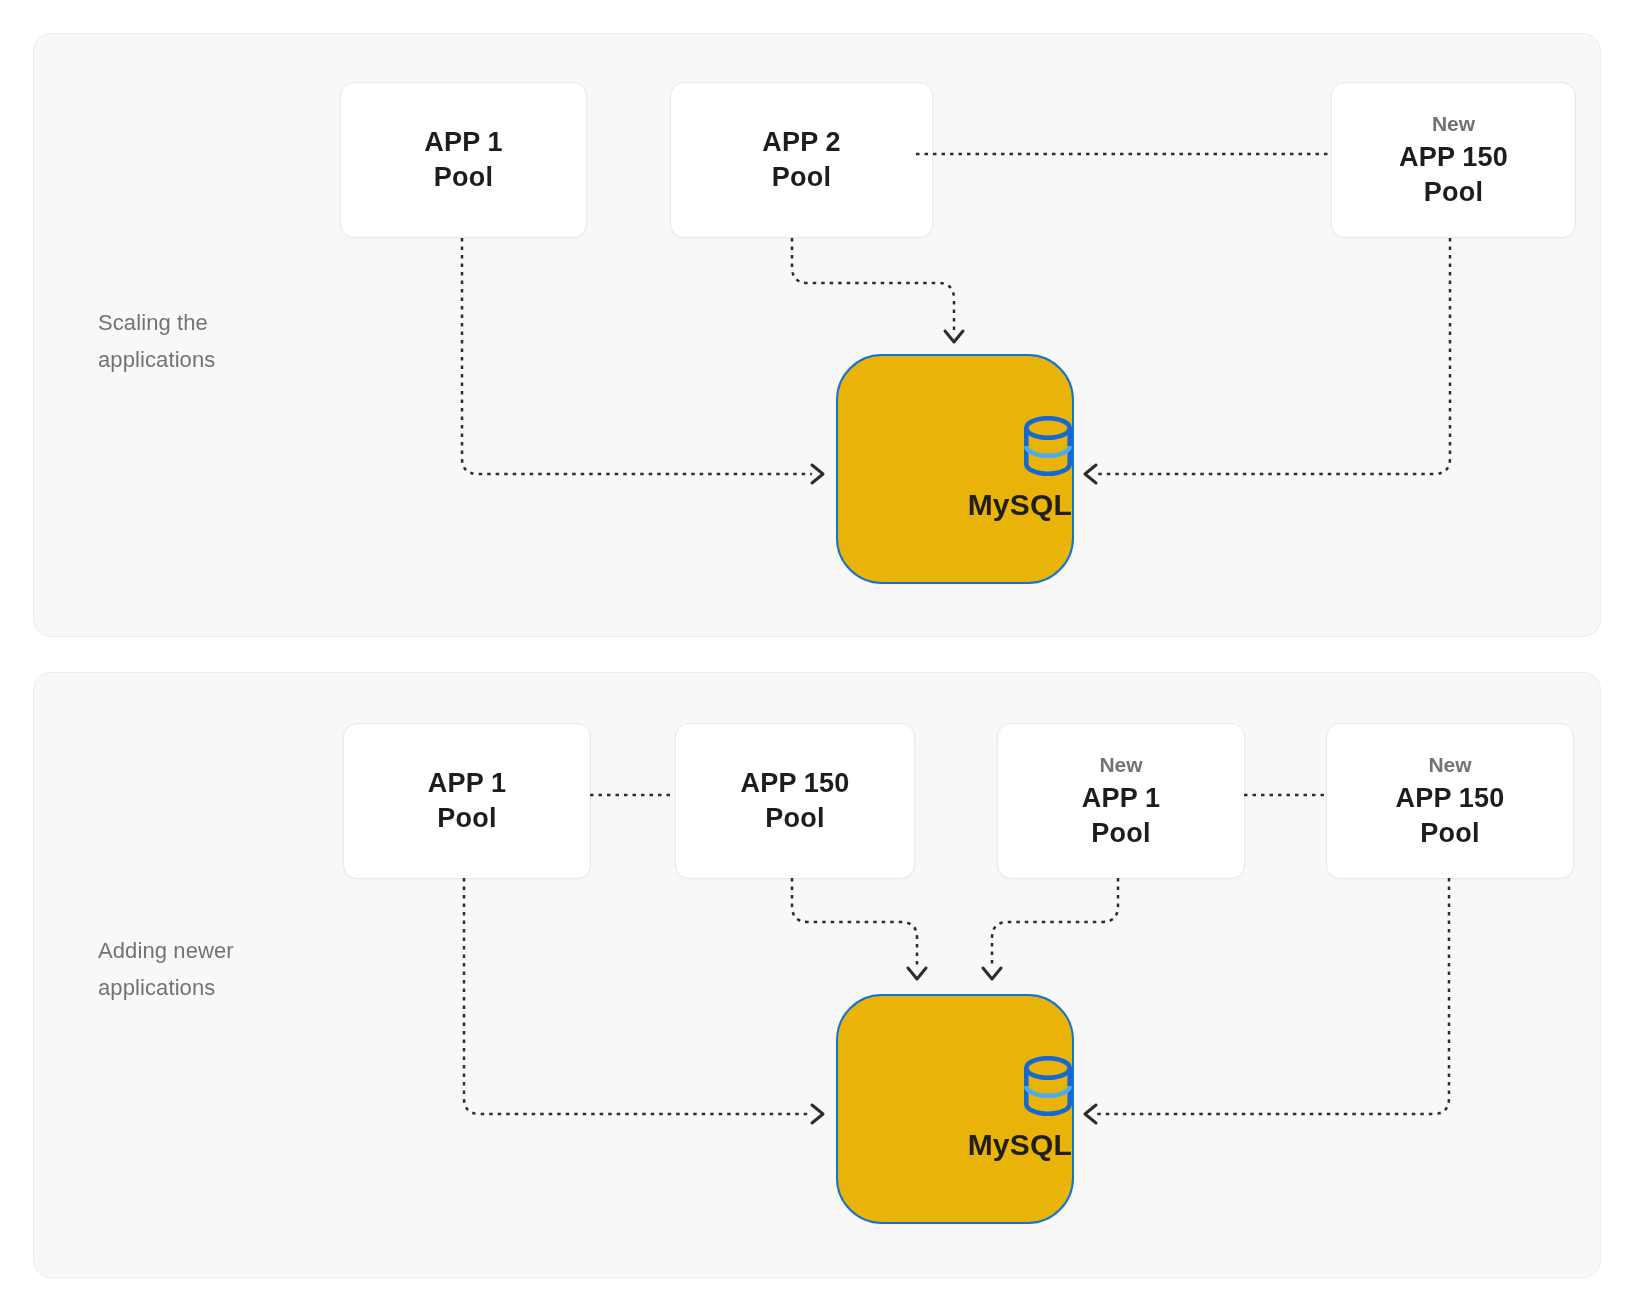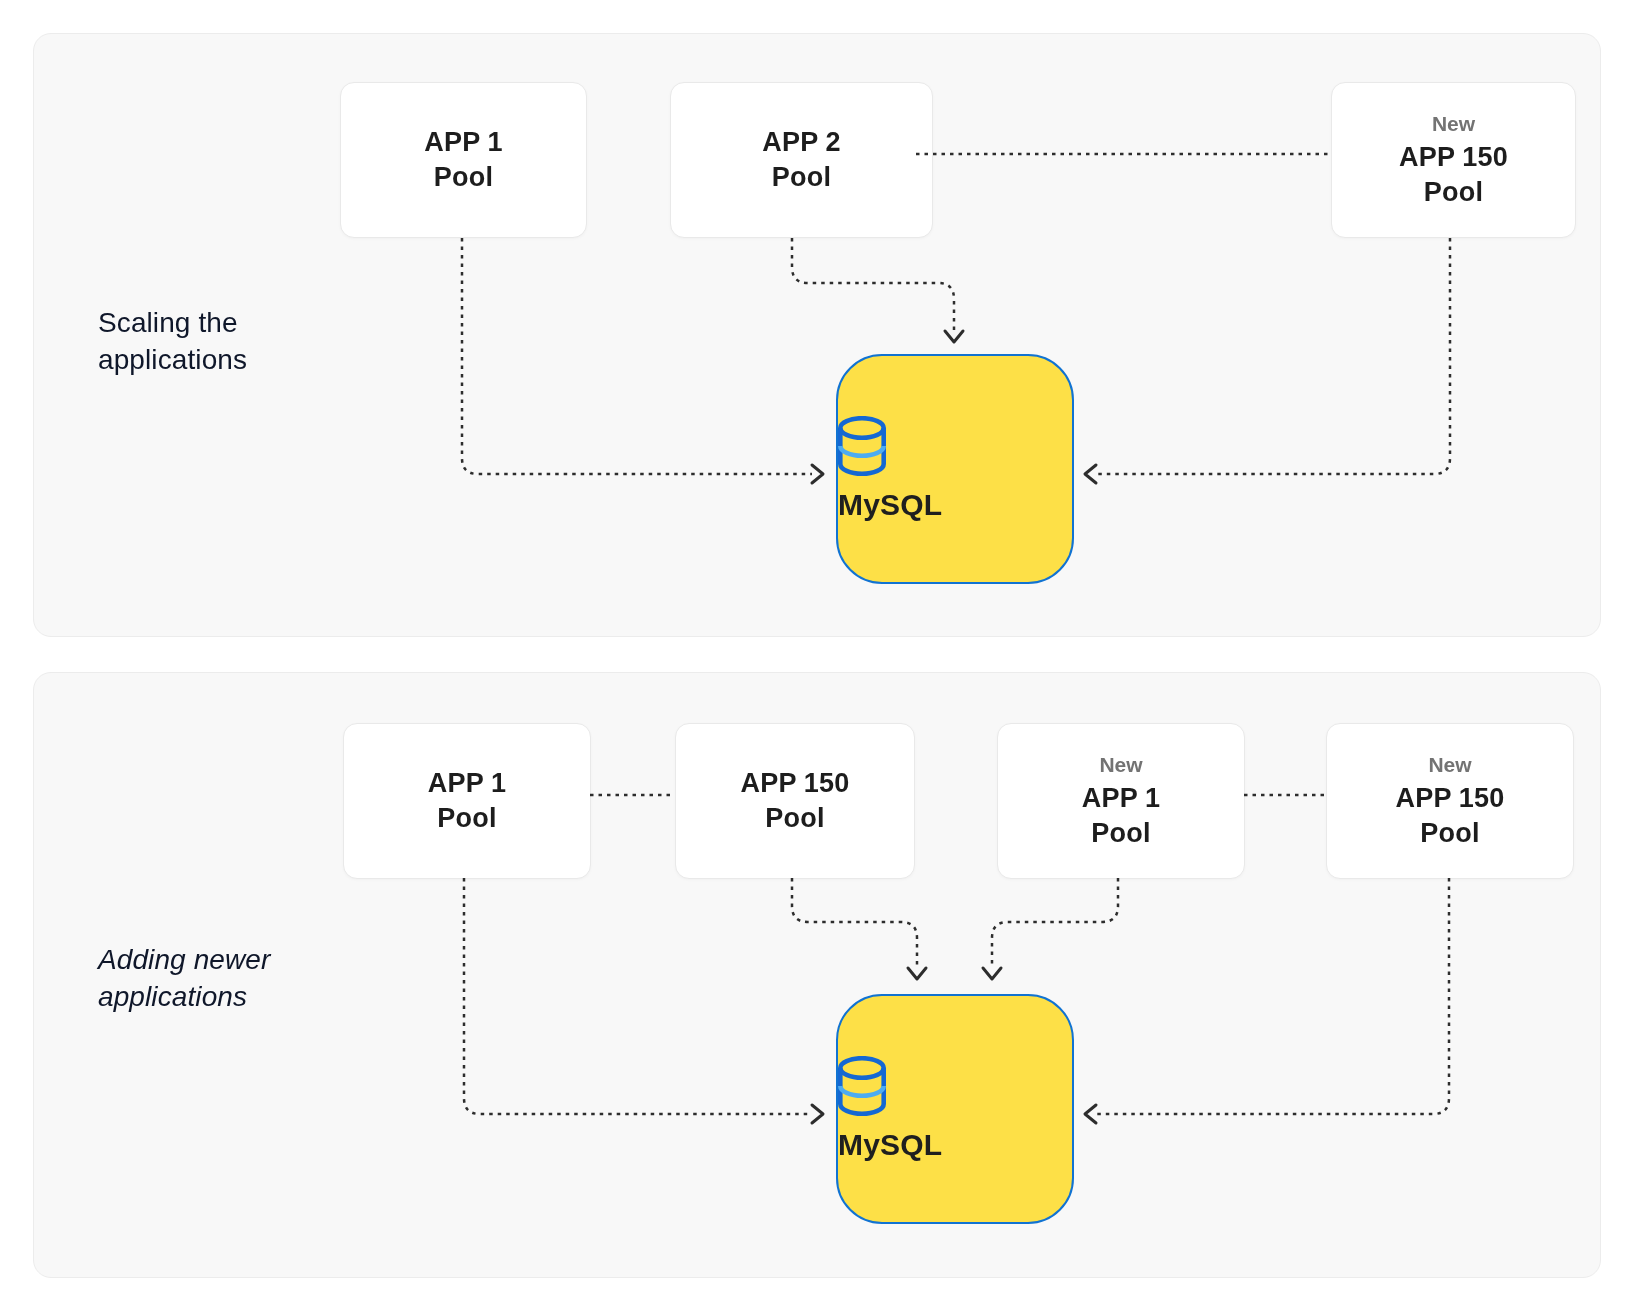--- a/index.html
+++ b/index.html
@@ -18,28 +18,28 @@
     background: #f8f8f8;
     border: 1px solid #ececec;
     border-radius: 18px;
   }
   .panel.top    { top: 33px;  height: 604px; }
   .panel.bottom { top: 672px; height: 606px; }
 
   .panel-label {
     position: absolute;
     left: 64px;
-    font-size: 28px;
+    font-size: 22px;
     line-height: 37px;
     font-weight: 400;
-    color: #0f172a;
+    color: #737373;
     letter-spacing: 0.1px;
   }
   .panel.top    .panel-label { top: 270px; }
-  .panel.bottom .panel-label { top: 268px; font-style: italic; }
+  .panel.bottom .panel-label { top: 259px; }
 
   .card {
     position: absolute;
     height: 156px;
     background: #ffffff;
     border: 1.5px solid #e9e9e9;
     border-radius: 14px;
     box-shadow: 0 1px 3px rgba(0,0,0,0.03);
     display: flex;
     flex-direction: column;
@@ -59,26 +59,26 @@
     font-weight: 700;
     line-height: 26px;
     color: #737373;
     margin-bottom: 3px;
   }
 
   .db-node {
     position: absolute;
     left: 802px;
     width: 238px; height: 230px;
-    background: #fde047;
+    background: #eab308;
     border: 2px solid #1173d2;
     border-radius: 46px;
     display: flex;
     flex-direction: column;
-    align-items: flex-start;
+    align-items: flex-end;
     justify-content: center;
   }
   .panel.top    .db-node { top: 320px; }
   .panel.bottom .db-node { top: 321px; }
   .db-icon { width: 48px; height: 62px; display: block; }
   .db-label {
     margin-top: 10px;
     font-size: 30px;
     font-weight: 700;
     color: #1f1f1f;

